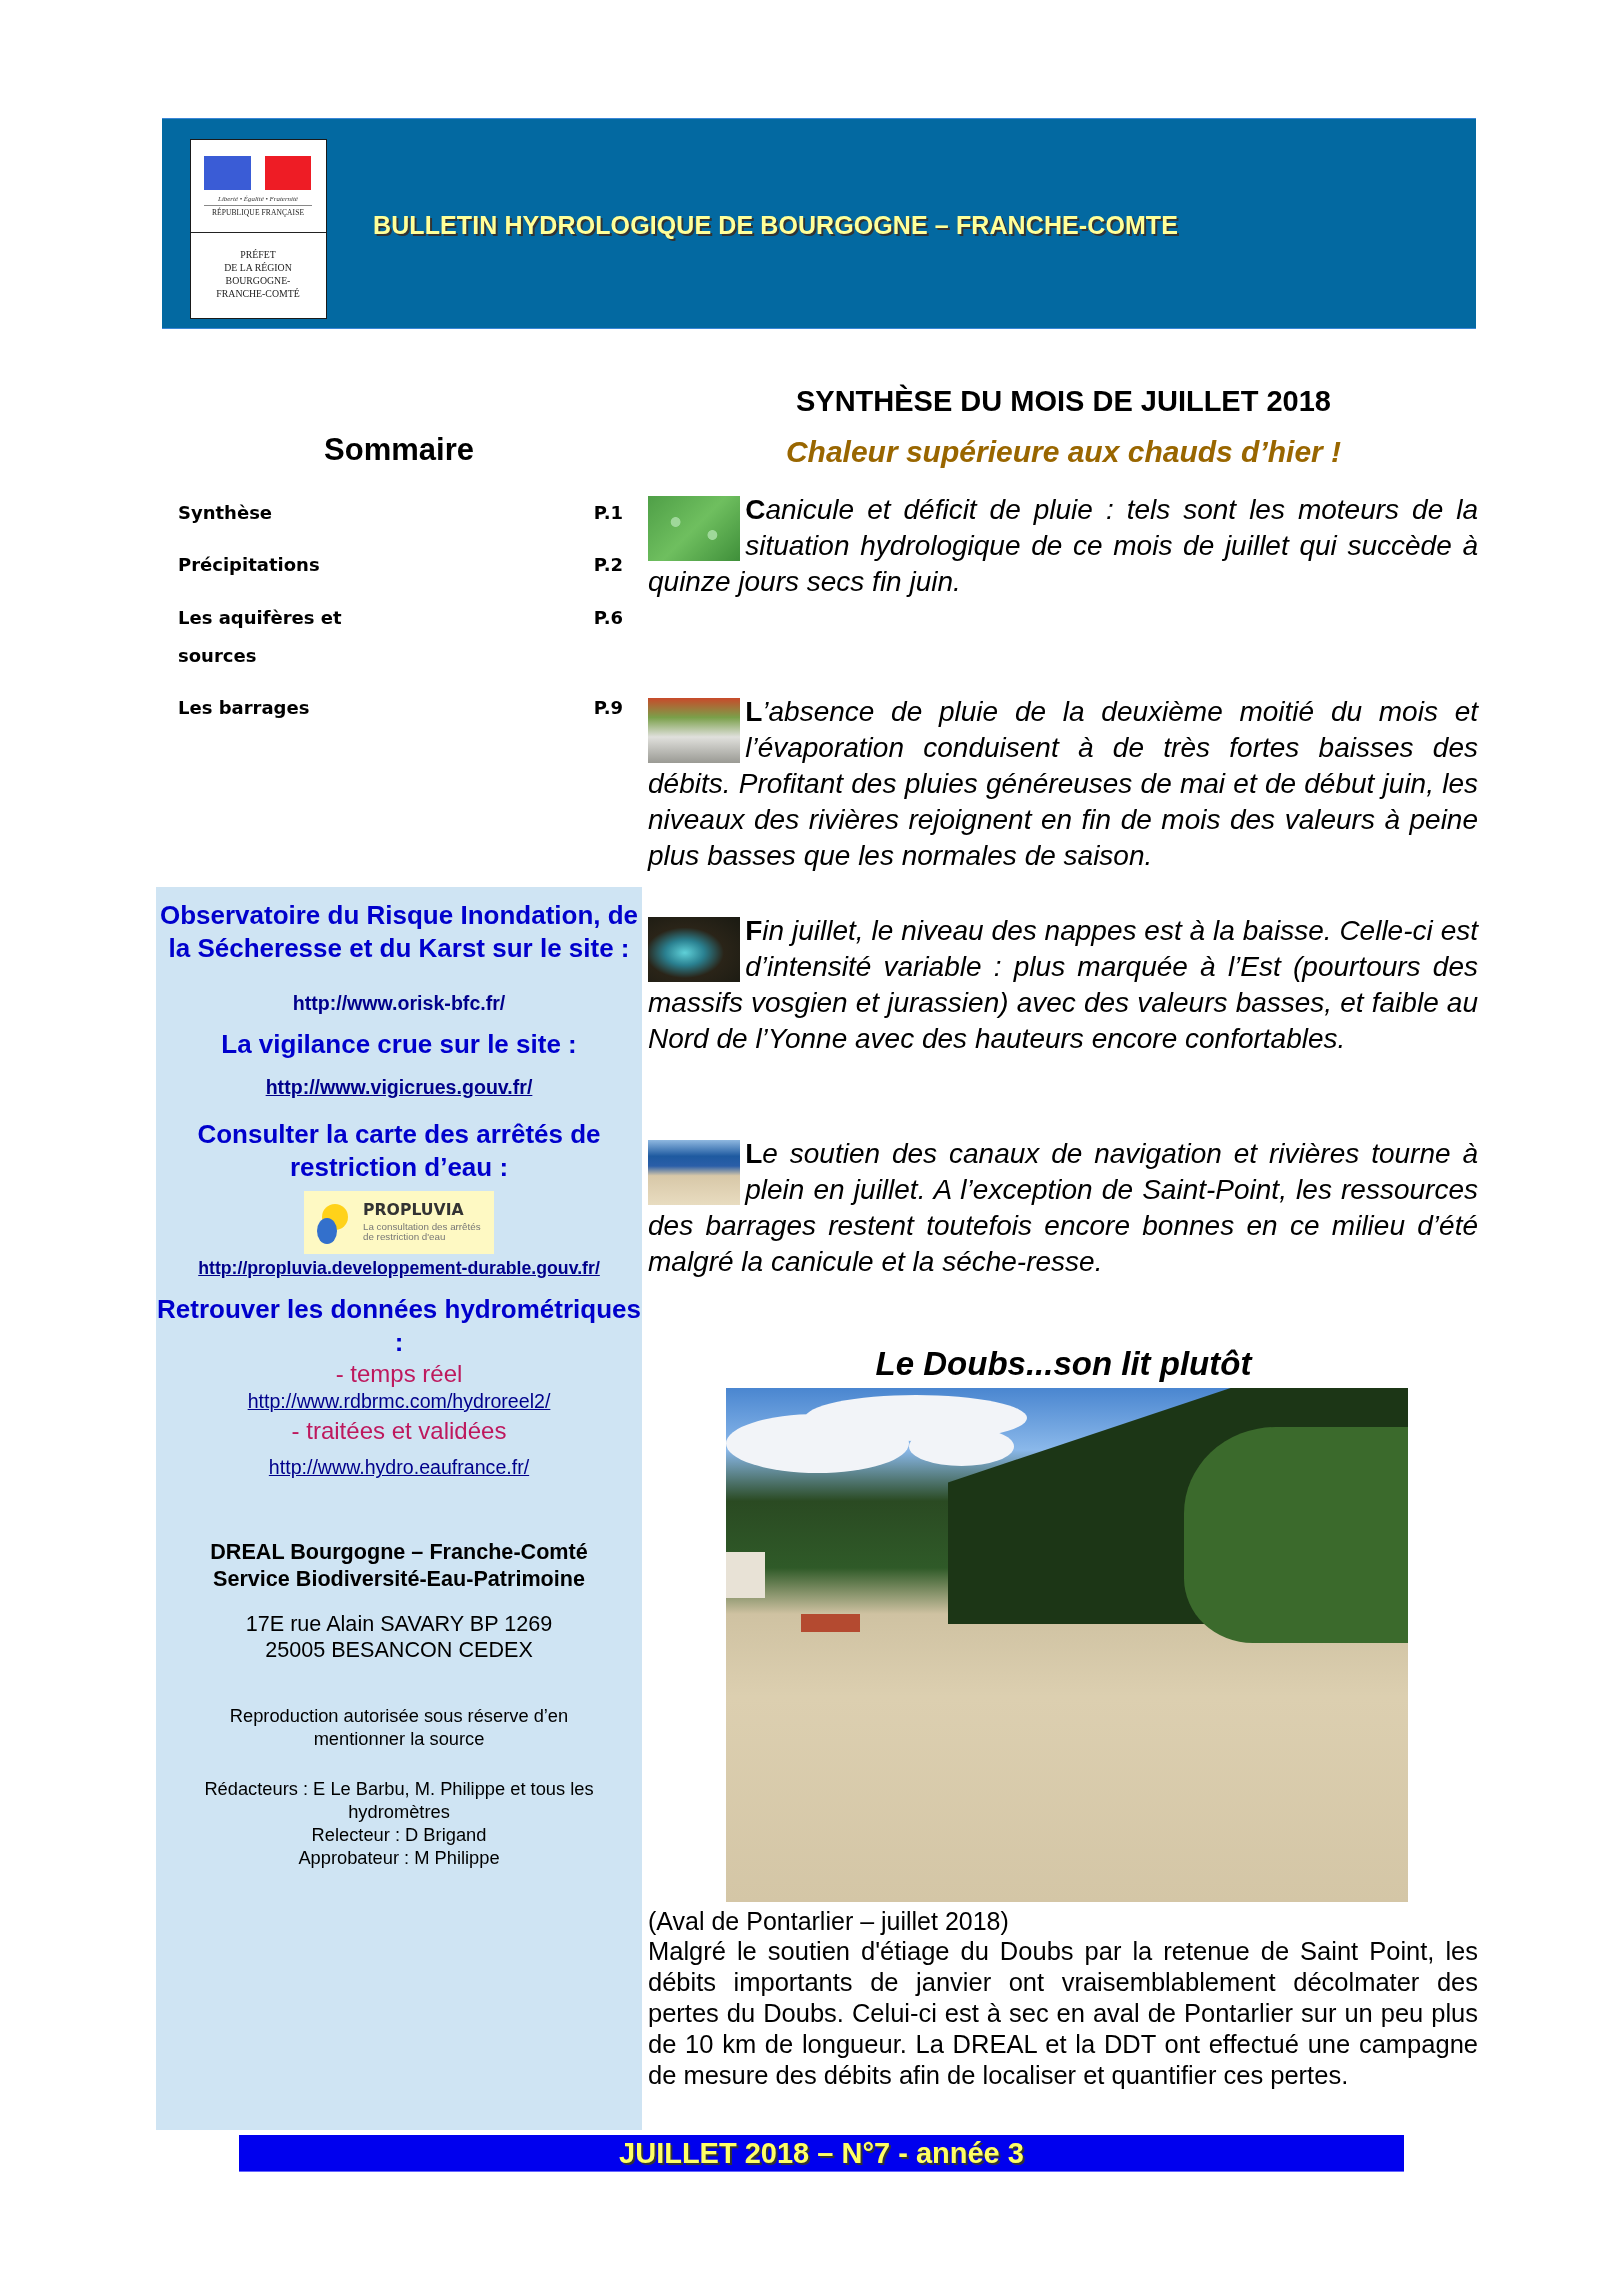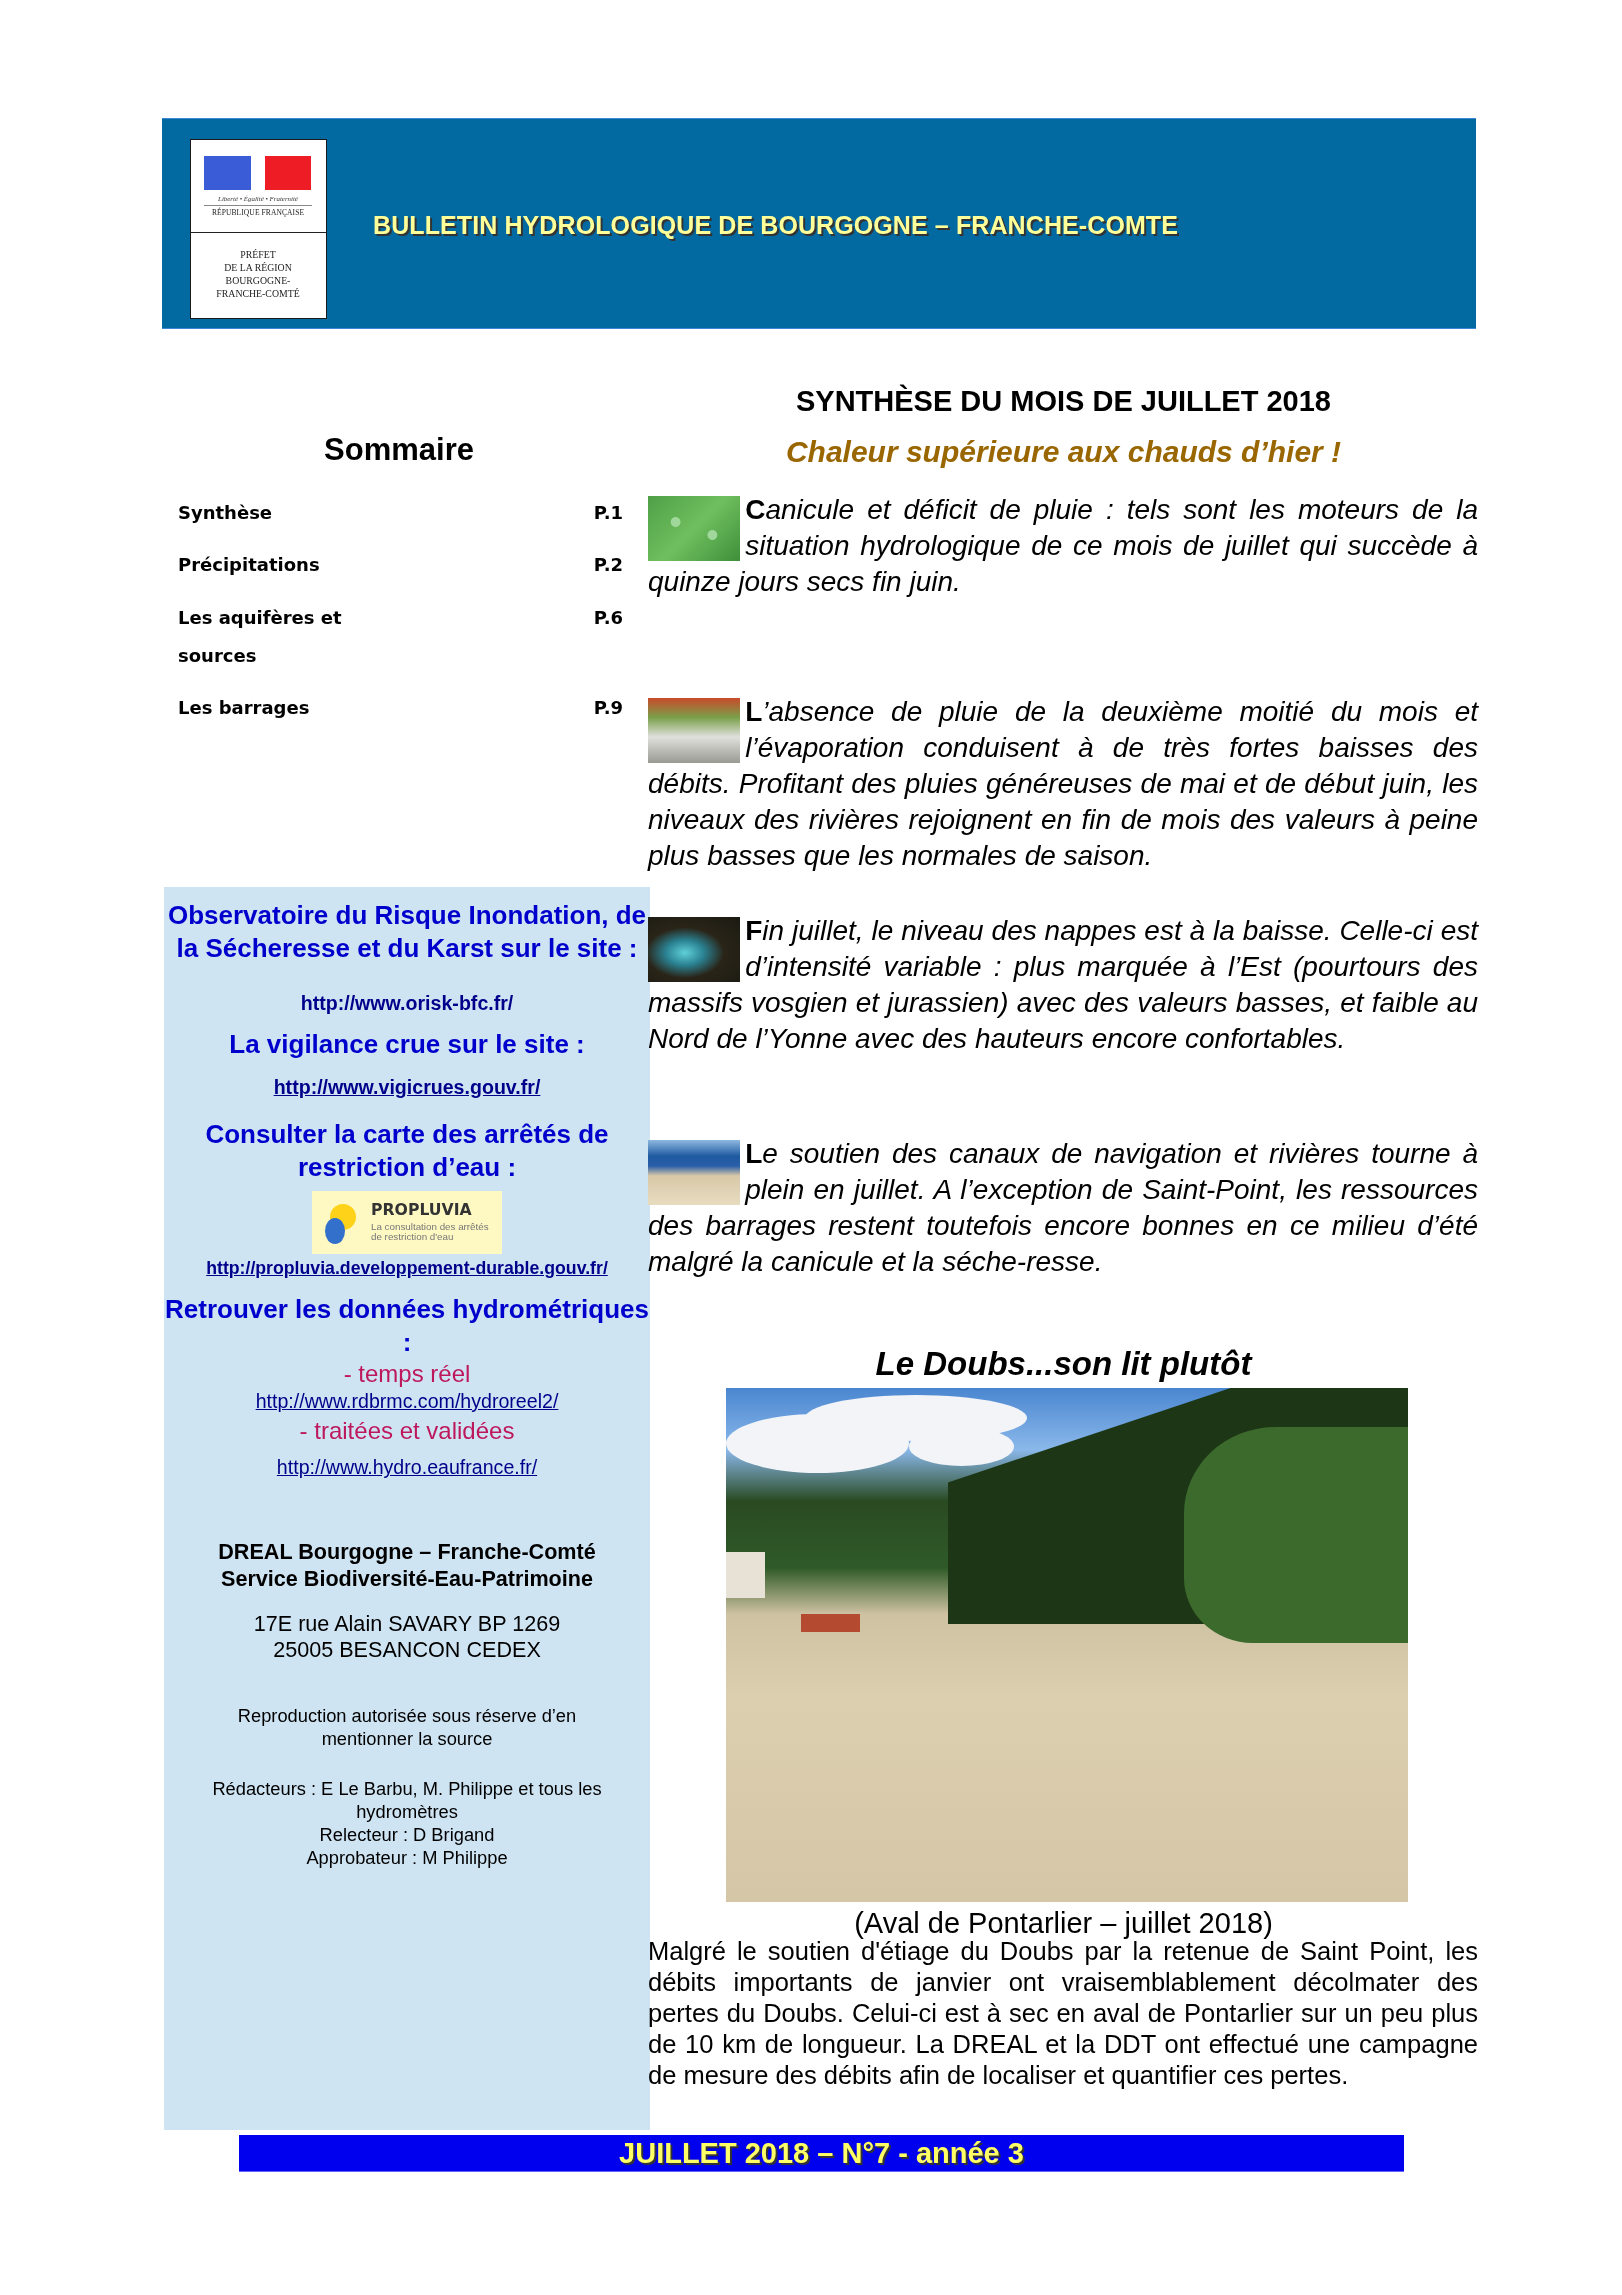--- a/index.html
+++ b/index.html
@@ -19,21 +19,21 @@
   .prefet { text-align:center; font-family:"Liberation Serif", serif; font-size:9.8px; line-height:13px; color:#222; padding-top:15.7px; }
   .banner-title { position:absolute; left:211px; top:92px; font-size:25px; font-weight:bold; color:#ffff99; text-shadow:2px 2px 0 #333; letter-spacing:0.1px; }
 
   
   .sommaire-title { position:absolute; left:157px; width:484px; top:432px; text-align:center; font-size:31px; font-weight:bold; }
   .toc { position:absolute; left:178px; top:494px; width:445px; font-family:"DejaVu Sans", sans-serif; font-weight:bold; font-size:18px; }
   .toc-row { display:flex; justify-content:space-between; line-height:38px; margin-bottom:14.4px; }
   .toc-label { width:236px; }
   .toc-page { width:52px; text-align:right; }
 
-  .sidebar { position:absolute; left:156px; top:887px; width:486px; height:1243px; background:#cfe4f3; text-align:center; color:#0000cc;margin-left:8px; }
+  .sidebar { position:absolute; left:156px; top:887px; width:486px; height:1243px; background:#cfe4f3; text-align:center; color:#0000cc; }
   .sb-h { font-weight:bold; font-size:26px; line-height:33px; }
   .sb-link-bold { font-weight:bold; font-size:19.6px; }
   .sb-link-u { text-decoration:underline; color:#00008b; }
   .sb-plain { color:#be185d; font-size:24px; line-height:29px; }
   .sb-link { font-size:19.6px; color:#00008b; text-decoration:underline; }
   .propluvia { width:190px; height:63px; background:#fef9c3; margin:6.5px auto 3.9px; position:relative; text-align:left; }
   .pp-sun { position:absolute; left:18.3px; top:13px; width:26px; height:26px; border-radius:50%; background:#ffd21a; }
   .pp-drop { position:absolute; left:13px; top:27.5px; width:19.6px; height:26px; border-radius:50% 50% 50% 50%; background:#3370cc; }
   .pp-name { position:absolute; left:59px; top:9.2px; font-family:"DejaVu Sans", sans-serif; font-weight:bold; font-size:15.7px; color:#333; }
   .pp-sub { position:absolute; left:59px; top:31px; font-size:9.8px; line-height:10.5px; color:#777; }
@@ -53,21 +53,21 @@
   .thumb-dam { background:linear-gradient(180deg,#8fb8e0 0%,#1e5aa0 25%,#2a5ea8 40%,#d8c8a8 55%,#e8dcc0 100%); }
 
   .doubs-title { position:absolute; left:648px; width:831px; top:1345px; text-align:center; font-size:33px; font-weight:bold; font-style:italic; }
   .photo { position:absolute; left:726px; top:1388px; width:682px; height:514px; overflow:hidden;
     background:linear-gradient(180deg, #4a86d0 0%, #8ab8ea 12%, #2a4a22 22%, #2f5a28 35%, #cfc2a2 44%, #dccfb0 60%, #d4c6a6 100%); }
   .photo .hill { position:absolute; left:222px; top:0; width:471px; height:236px; background:#1c3616; clip-path:polygon(0 40%, 60% 0, 100% 0, 100% 100%, 0 100%); }
   .photo .trees { position:absolute; left:458px; top:39px; width:229px; height:216px; background:#3b6a2c; border-radius:40% 0 0 30%; }
   .photo .house { position:absolute; left:0; top:164px; width:39px; height:46px; background:#e8e2d6; }
   .photo .roof { position:absolute; left:75px; top:226px; width:59px; height:18.3px; background:#b44a30; }
   .photo .cloud { position:absolute; background:#f2f4f8; border-radius:50%; }
-  .caption { position:absolute; left:648px; width:831px; top:1907px; text-align:center; font-size:29px; }
+  .caption { position:absolute; left:648px; width:831px; top:1907px; text-align:left; font-size:25px; }
   .doubs-text { position:absolute; left:648px; width:830px; top:1936px; font-size:25.5px; line-height:31px; text-align:justify; }
 
   .footer { position:absolute; left:239px; top:2135px; width:1165px; height:36px; background:#0000ee; border-bottom:1.3px solid #6666ff; text-align:center; }
   .footer span { font-size:29px; font-weight:bold; color:#ffff66; text-shadow:2px 2px 0 #333; line-height:36px; }
 </style>
 </head>
 <body>
 
 <div class="banner">
   <div class="logo-box">

